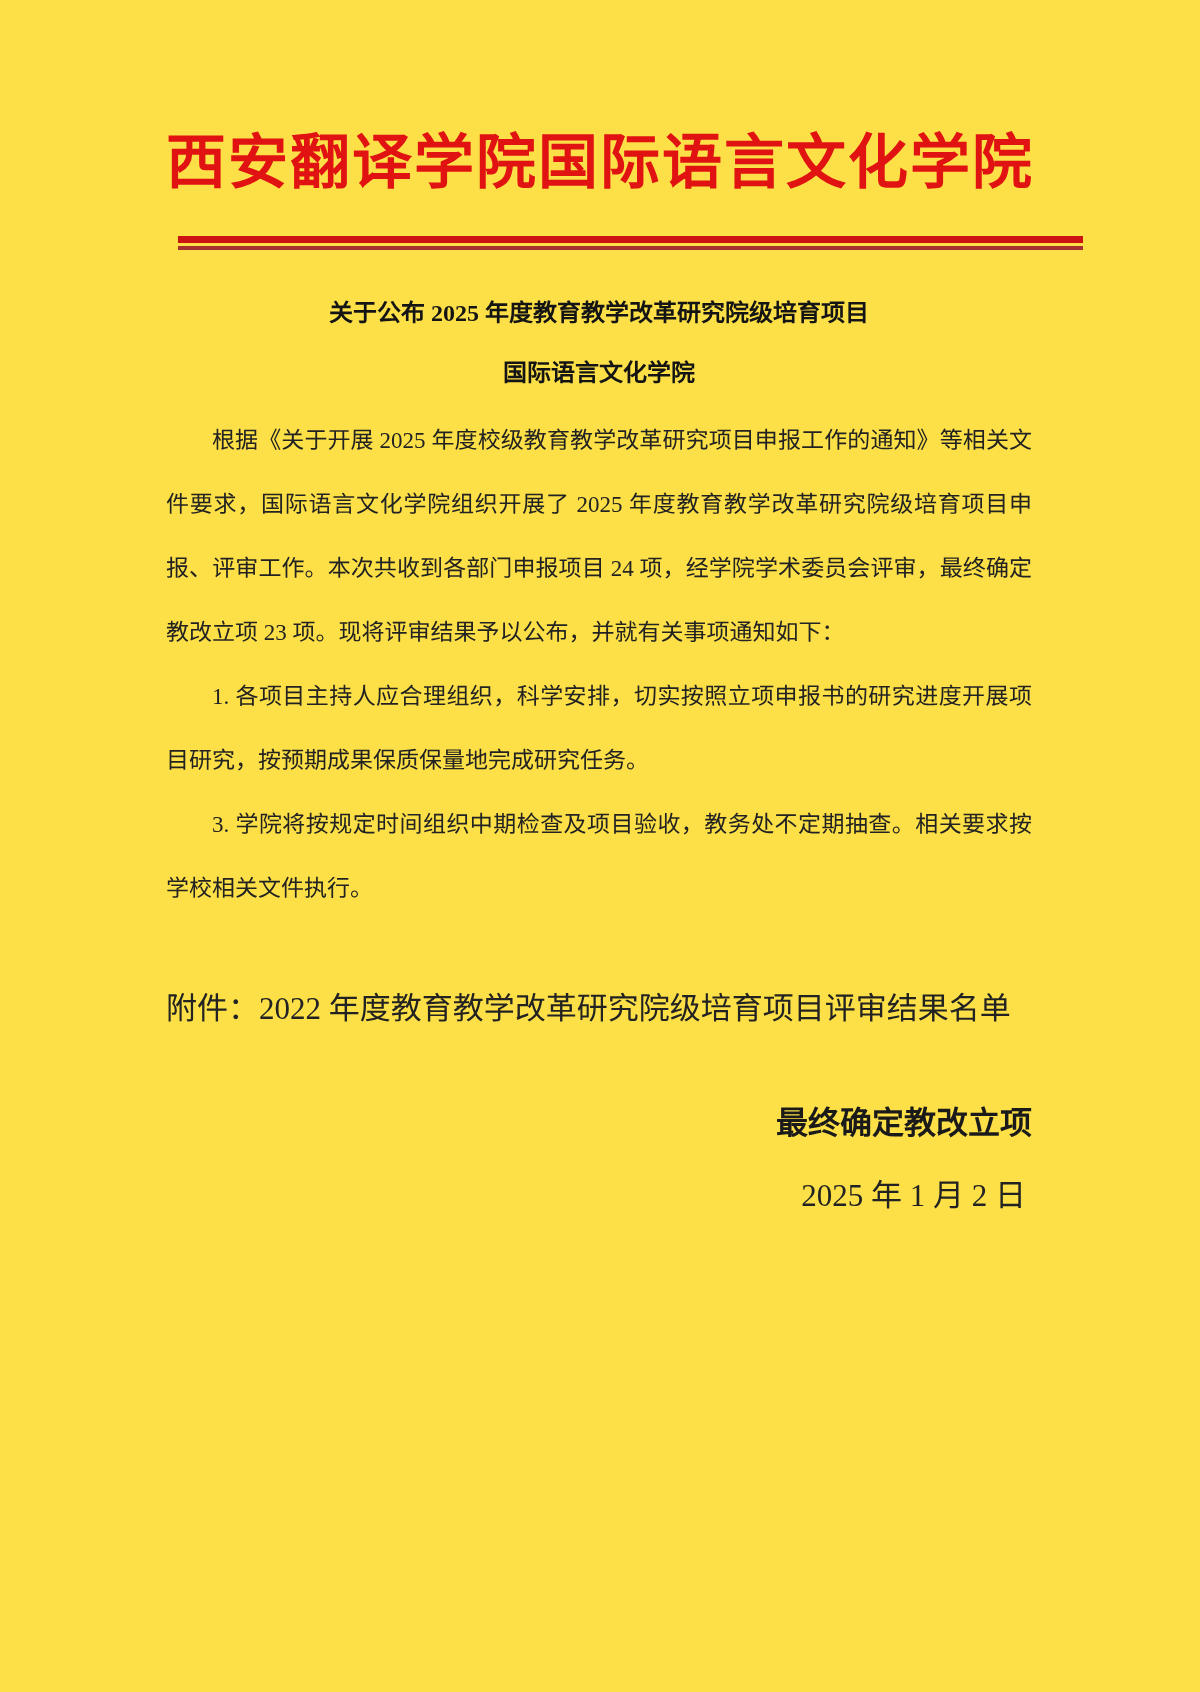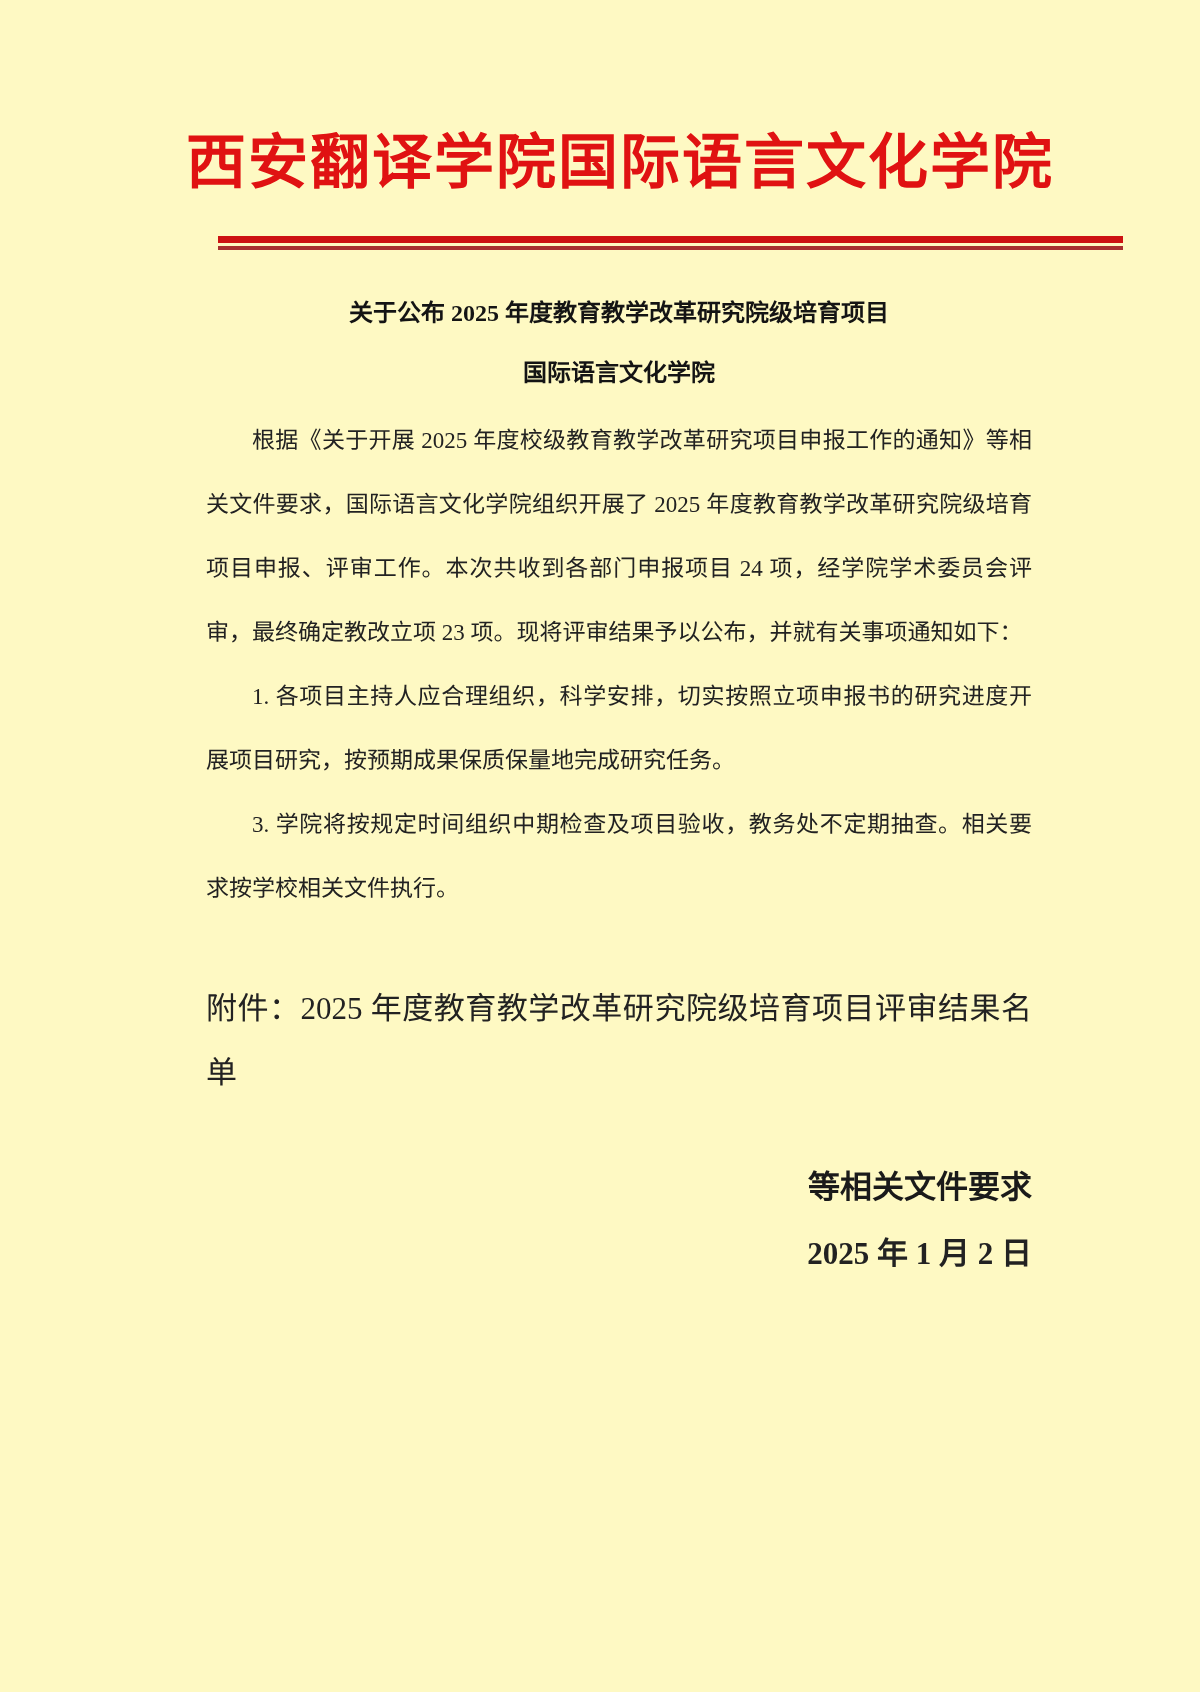--- a/index.html
+++ b/index.html
@@ -8,25 +8,24 @@
     --rule-bottom: #a83030;
     --ink: #1f1f1f;
   }
   * { box-sizing: border-box; }
   html, body { margin: 0; padding: 0; background: #ffffff; }
   .page {
     position: relative;
     width: 1200px;
     height: 1692px;
     margin: 0 auto;
-    background: #fef9c3;
+    background: #fde047;
     overflow: hidden;
     font-family: "Liberation Serif", serif;
     color: var(--ink);
-    padding-left: 40px;
   }
   
   .letterhead-name {
     margin: 0;
     padding-top: 120px;
     line-height: 86px;
     text-align: center;
     font-size: 60px;
     font-weight: 700;
     letter-spacing: 2px;
@@ -69,24 +68,24 @@
   }
   .signature { margin-top: 50px; text-align: right; }
   .sig-org {
     margin: 0;
     font-size: 32px;
     line-height: 64px;
     font-weight: 700;
     color: #1a1a1a;
   }
   .sig-date {
-    margin: 0;
+    margin: 6px;
     font-size: 31px;
     line-height: 70px;
-    font-weight: 700;
+    font-weight: 400;
     color: #222222;
   }
 </style>
 </head>
 <body>
 
 <div class="page">
 
   <header>
     <h1 class="letterhead-name">西安翻译学院国际语言文化学院</h1>
@@ -103,21 +102,21 @@
       <span class="title-line">国际语言文化学院</span>
     </h2>
 
     <p class="para first">根据《关于开展 2025 年度校级教育教学改革研究项目申报工作的通知》等相关文件要求，国际语言文化学院组织开展了 2025 年度教育教学改革研究院级培育项目申报、评审工作。本次共收到各部门申报项目 24 项，经学院学术委员会评审，最终确定教改立项 23 项。现将评审结果予以公布，并就有关事项通知如下：</p>
 
     <p class="para">1. 各项目主持人应合理组织，科学安排，切实按照立项申报书的研究进度开展项目研究，按预期成果保质保量地完成研究任务。</p>
 
 
     <p class="para">3. 学院将按规定时间组织中期检查及项目验收，教务处不定期抽查。相关要求按学校相关文件执行。</p>
 
-    <p class="para attachment">附件：2025 年度教育教学改革研究院级培育项目评审结果名单</p>
+    <p class="para attachment">附件：2022 年度教育教学改革研究院级培育项目评审结果名单</p>
 
     <div class="signature">
-      <p class="sig-org">等相关文件要求</p>
+      <p class="sig-org">最终确定教改立项</p>
       <p class="sig-date">2025 年 1 月 2 日</p>
     </div>
 
   </main>
 </div>
 
 </body></html>

